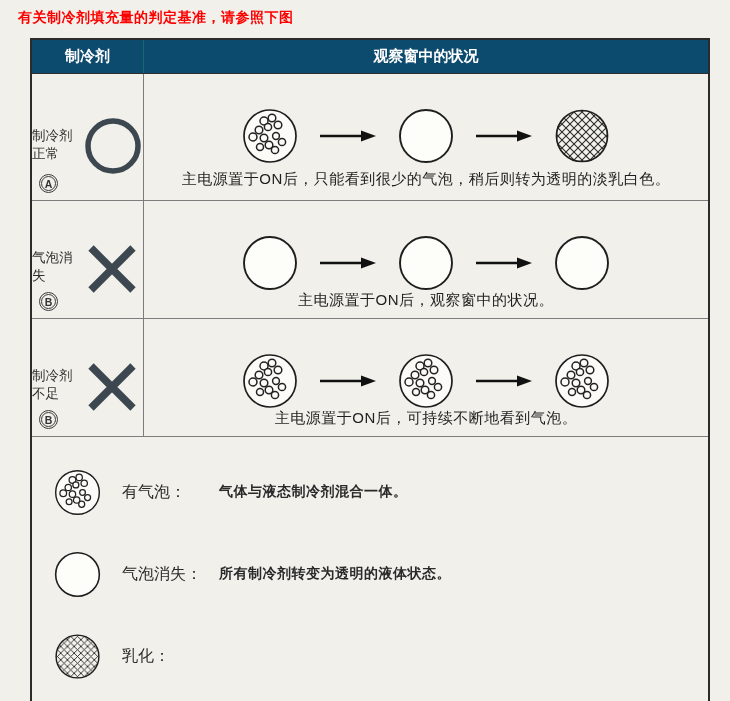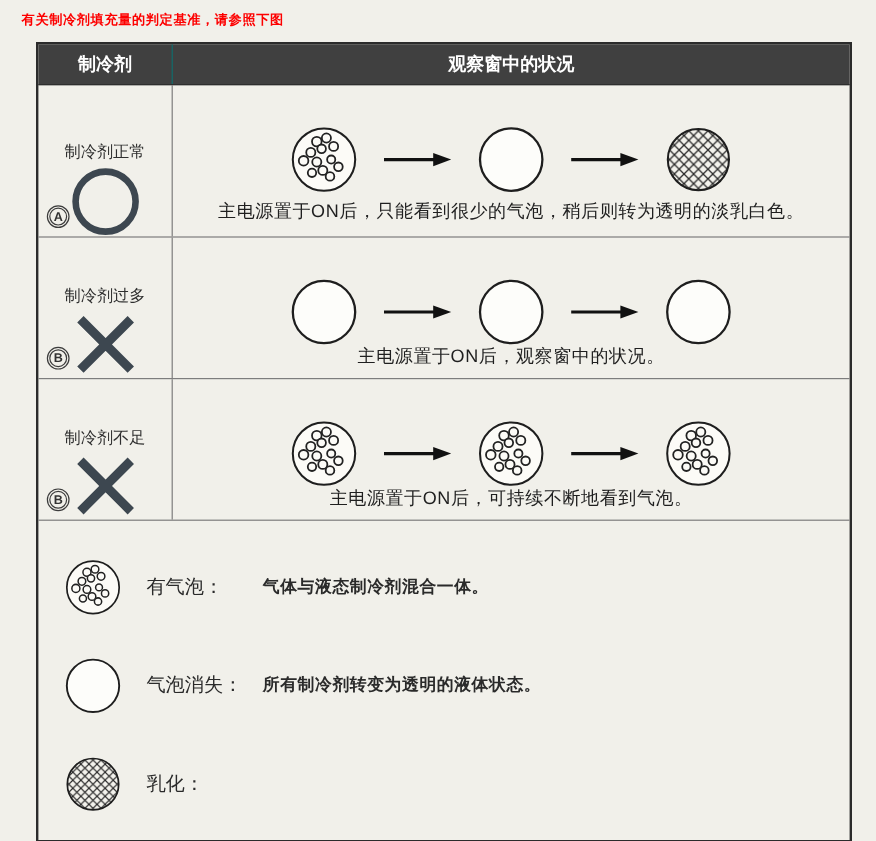--- a/index.html
+++ b/index.html
@@ -6,43 +6,42 @@
   html,body { width:730px; height:701px; }
   body {
     background:#f1f0ea;
     font-family:"Liberation Sans","DejaVu Sans",sans-serif;
     color:#2a2a2a;
     overflow:hidden;
   }
   .page-title {
     margin:9px 0 0 18px;
     color:#fd0000;
-    font-size:11px;
+    font-size:14px;
     font-weight:bold;
     letter-spacing:0.5px;
   }
   .panel {
     width:680px;
     margin:11px 0 0 30px;
     border:2px solid #2b2b2b;
     border-bottom-width:3px;
     background:#f1f0ea;
   }
-  .thead { display:flex; background:#404040; height:34px; border-bottom:1px solid #2e2e2e; }
+  .thead { display:flex; background:#0c4a6e; height:34px; border-bottom:1px solid #2e2e2e; }
   .th { color:#ffffff; font-size:15px; font-weight:bold; display:flex; align-items:center; justify-content:center; }
   .th-left { width:112px; border-right:1px solid #116d6d; }
   .th-right { flex:1; }
   .row { display:flex; border-bottom:1px solid #7d7d7d; }
   .row-1 { height:127px; }
   .row-2, .row-3 { height:118px; }
   .cell-left {
     width:112px; border-right:1px solid #7d7d7d;
-    position:relative; display:flex; flex-direction:column; align-items:center;
+    position:relative; display:flex; flex-direction:row; align-items:center;
     padding-top:15px;
-    justify-content:flex-end;
   }
   .cell-label { font-size:13.5px; color:#2f2f2f; }
   .symbol-slot { margin-top:3px; display:flex; align-items:center; justify-content:center; }
   .badge {
     position:absolute; left:9px; bottom:9px;
     width:15px; height:15px; border:1px solid #3c3c3c; border-radius:50%;
     outline:1px solid #3c3c3c; outline-offset:1.5px;
     font-size:10.5px; line-height:15px; text-align:center; color:#333; font-weight:bold;
   }
   .cell-right { flex:1; display:flex; flex-direction:column; justify-content:space-between; padding:14px 6px 11px 6px;margin-top:20px; }
@@ -128,21 +127,21 @@
     <circle cx="28" cy="28" r="25.5" fill="url(#crosshatch)" stroke="#1e1e1e" stroke-width="1.7"></circle>
   </svg>
 </span>
       </div>
       <div class="row-desc">主电源置于ON后，只能看到很少的气泡，稍后则转为透明的淡乳白色。</div>
     </div>
   </div>
 
   <div class="row row-2">
     <div class="cell-left">
-      <span class="cell-label">制冷剂过多</span>
+      <span class="cell-label">气泡消失</span>
       <span class="symbol-slot">
   <svg width="62" height="56" viewBox="0 0 62 56">
     <path d="M10 7 L52 49 M52 7 L10 49" stroke="#3d4750" stroke-width="7.5" fill="none"></path>
   </svg>
 </span>
       <span class="badge">B</span>
     </div>
     <div class="cell-right">
       <div class="seq">
         <span class="glass">

